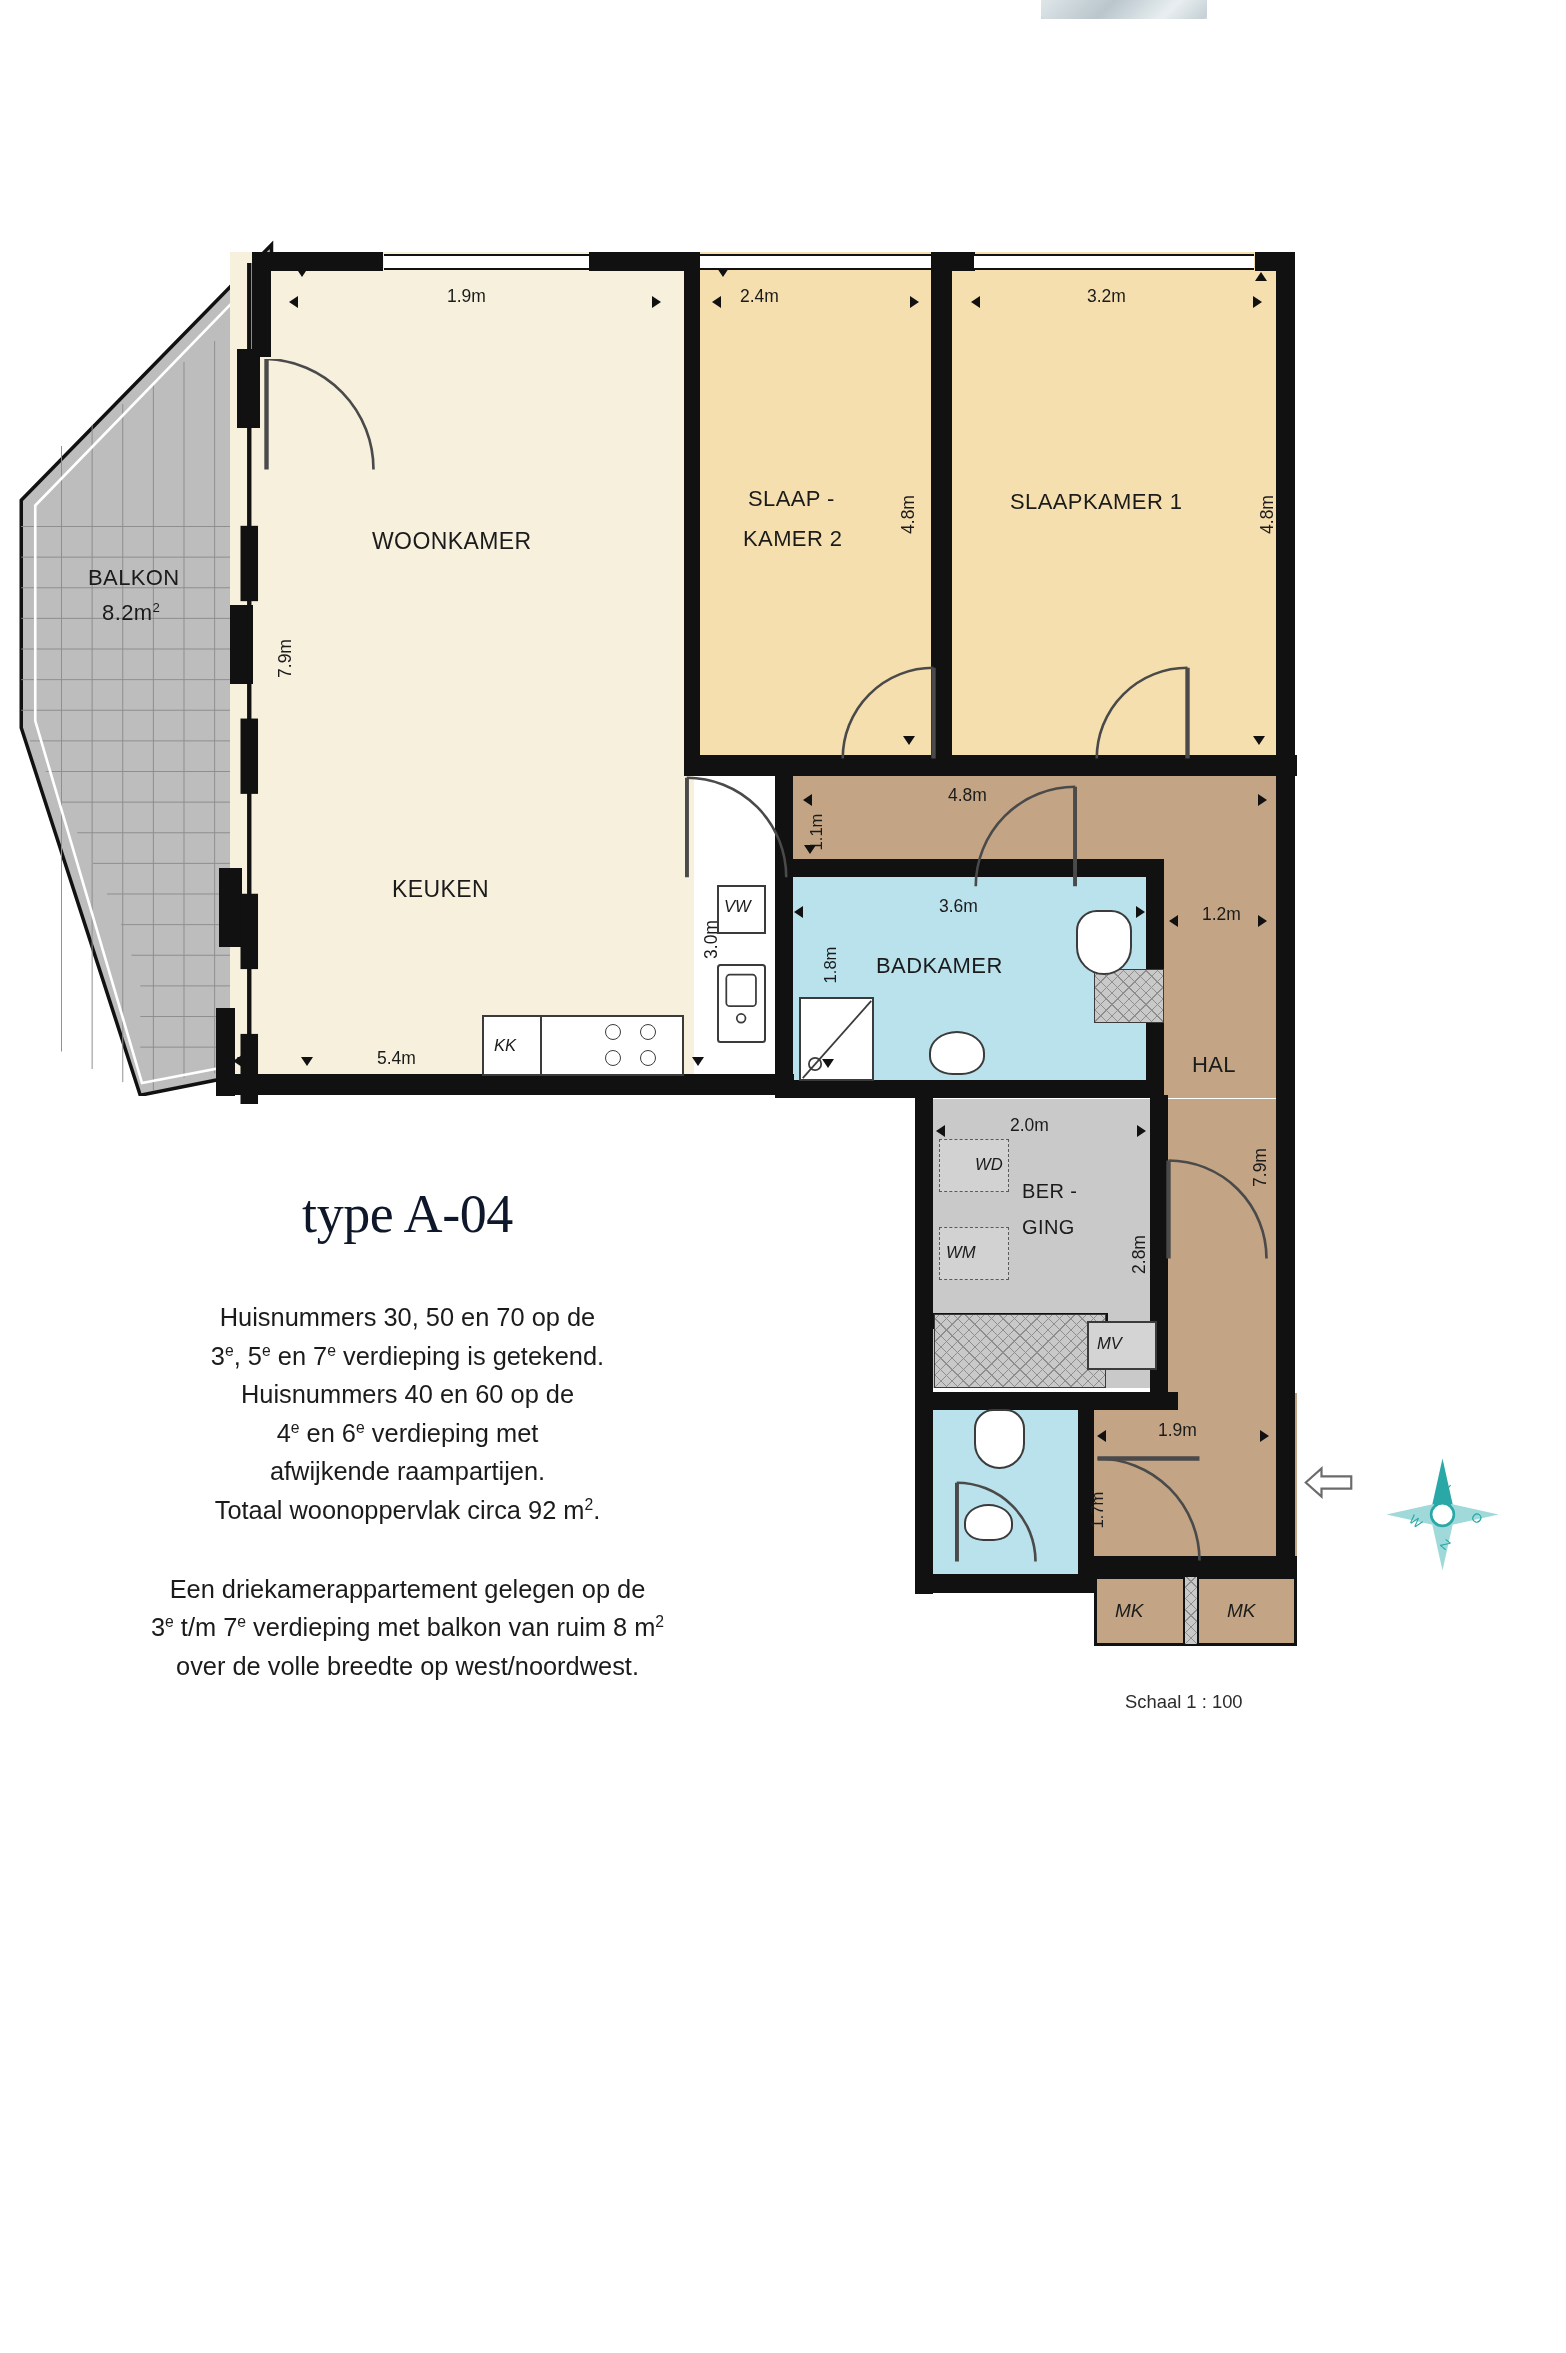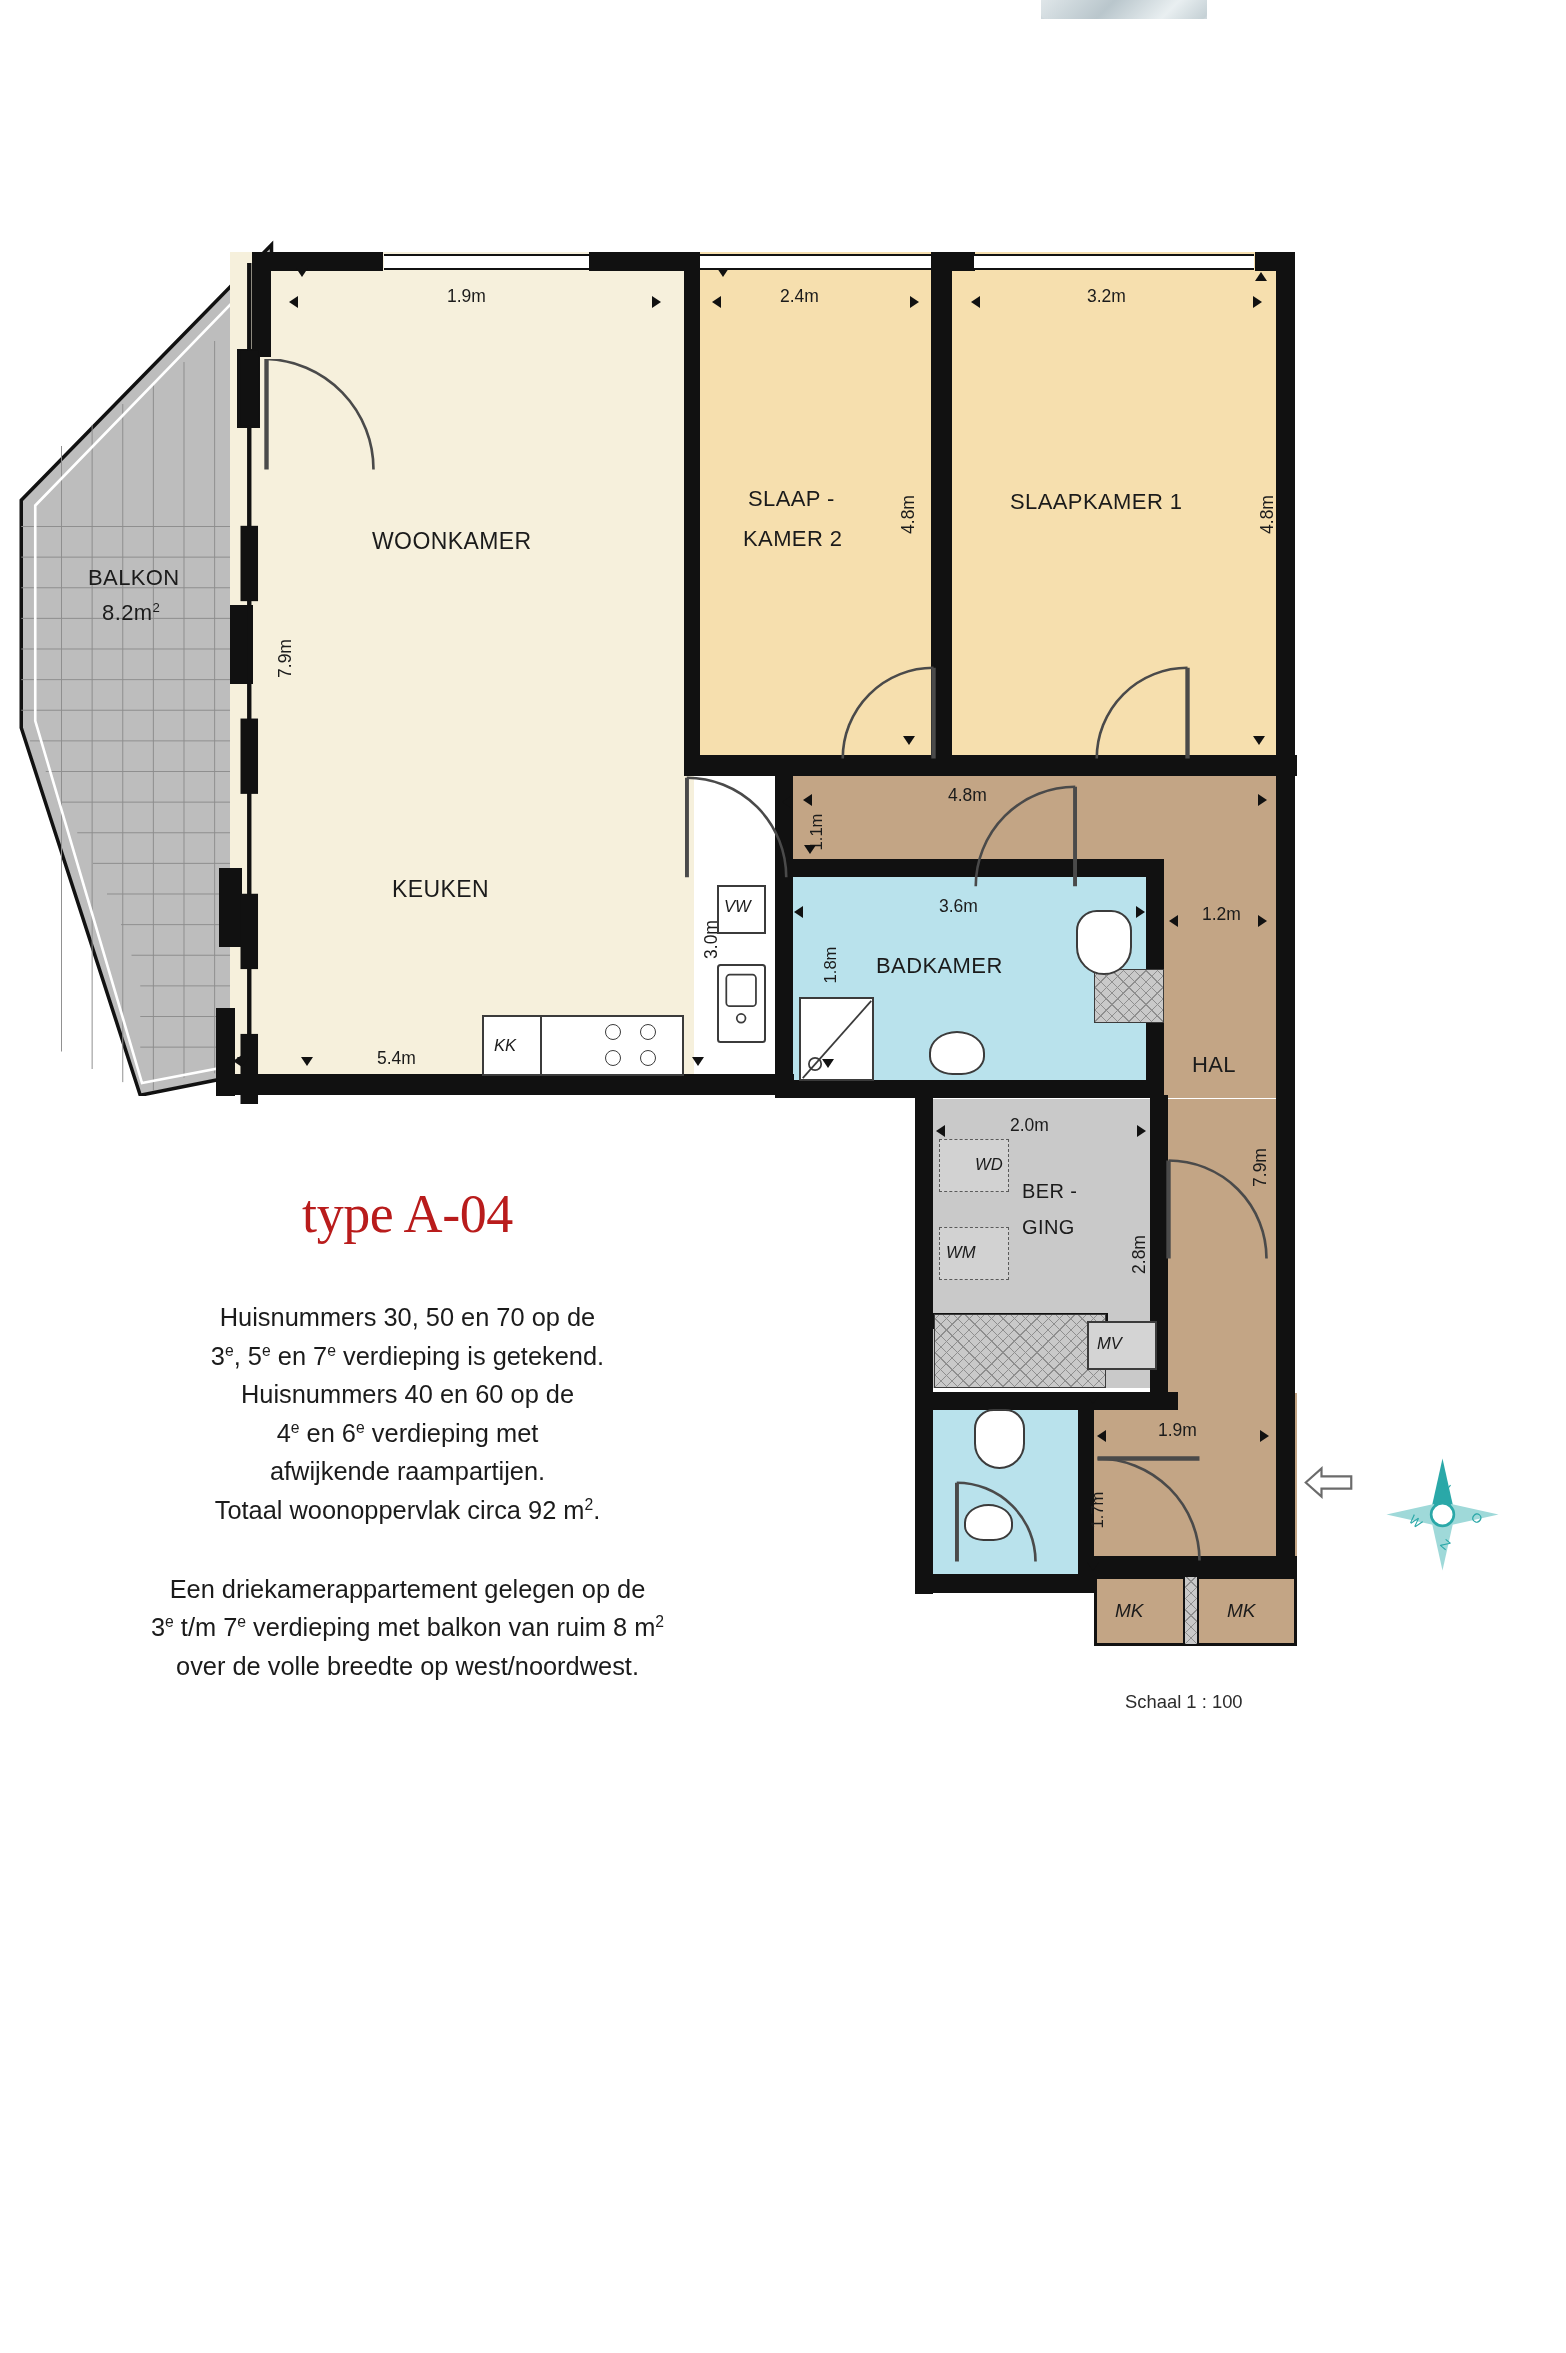--- a/index.html
+++ b/index.html
@@ -22,21 +22,21 @@
 
   
   .ar{position:absolute;width:0;height:0;}
   .ar-l{border-top:6.1px solid transparent;border-bottom:6.1px solid transparent;border-right:9.6px solid #111;}
   .ar-r{border-top:6.1px solid transparent;border-bottom:6.1px solid transparent;border-left:9.6px solid #111;}
   .ar-u{border-left:6.1px solid transparent;border-right:6.1px solid transparent;border-bottom:9.6px solid #111;}
   .ar-d{border-left:6.1px solid transparent;border-right:6.1px solid transparent;border-top:9.6px solid #111;}
 
   
   #text-block{position:absolute;left:0;top:1183px;width:815px;text-align:center;}
-  #type-title{font-size:54px;font-weight:400;letter-spacing:-0.4px;color:#b91c1c;margin:0 0 53px 0;font-family:"Liberation Serif",serif;}
+  #type-title{font-size:54px;font-weight:400;letter-spacing:-0.4px;color:#0f172a;margin:0 0 53px 0;font-family:"Liberation Serif",serif;}
   .para{font-size:25.4px;line-height:1.52;color:#1b1b1b;margin:0;}
   .para sup{font-size:.62em;vertical-align:super;}
   .gap{height:40px;}
 
   .scale-note{position:absolute;font-size:18.4px;color:#2c2c2c;}
 
   
   #compass{position:absolute;left:1383px;top:1455px;width:119px;height:119px;}
 
   
@@ -267,21 +267,21 @@
   <div class="lbl" style="left:876px;top:953px;font-size:22px;">BADKAMER</div>
   <div class="lbl" style="left:1192px;top:1052px;font-size:22px;">HAL</div>
   <div class="lbl" style="left:1022px;top:1180px;font-size:20px;">BER -</div>
   <div class="lbl" style="left:1022px;top:1216px;font-size:20px;">GING</div>
 
   <div class="dim" style="left:447px;top:286px;">1.9m</div>
   <div class="ar ar-l" style="left:289px;top:296px;"></div>
   <div class="ar ar-r" style="left:652px;top:296px;"></div>
   <div class="ar ar-d" style="left:296px;top:268px;"></div>
 
-  <div class="dim" style="left:780px;top:286px;">2.4m</div>
+  <div class="dim" style="left:740px;top:286px;">2.4m</div>
   <div class="ar ar-l" style="left:712px;top:296px;"></div>
   <div class="ar ar-r" style="left:910px;top:296px;"></div>
   <div class="ar ar-d" style="left:717px;top:268px;"></div>
 
   <div class="dim" style="left:1087px;top:286px;">3.2m</div>
   <div class="ar ar-l" style="left:971px;top:296px;"></div>
   <div class="ar ar-r" style="left:1253px;top:296px;"></div>
   <div class="ar ar-u" style="left:1255px;top:272px;"></div>
 
   <div class="dimv" style="left:266px;top:648px;">7.9m</div>

